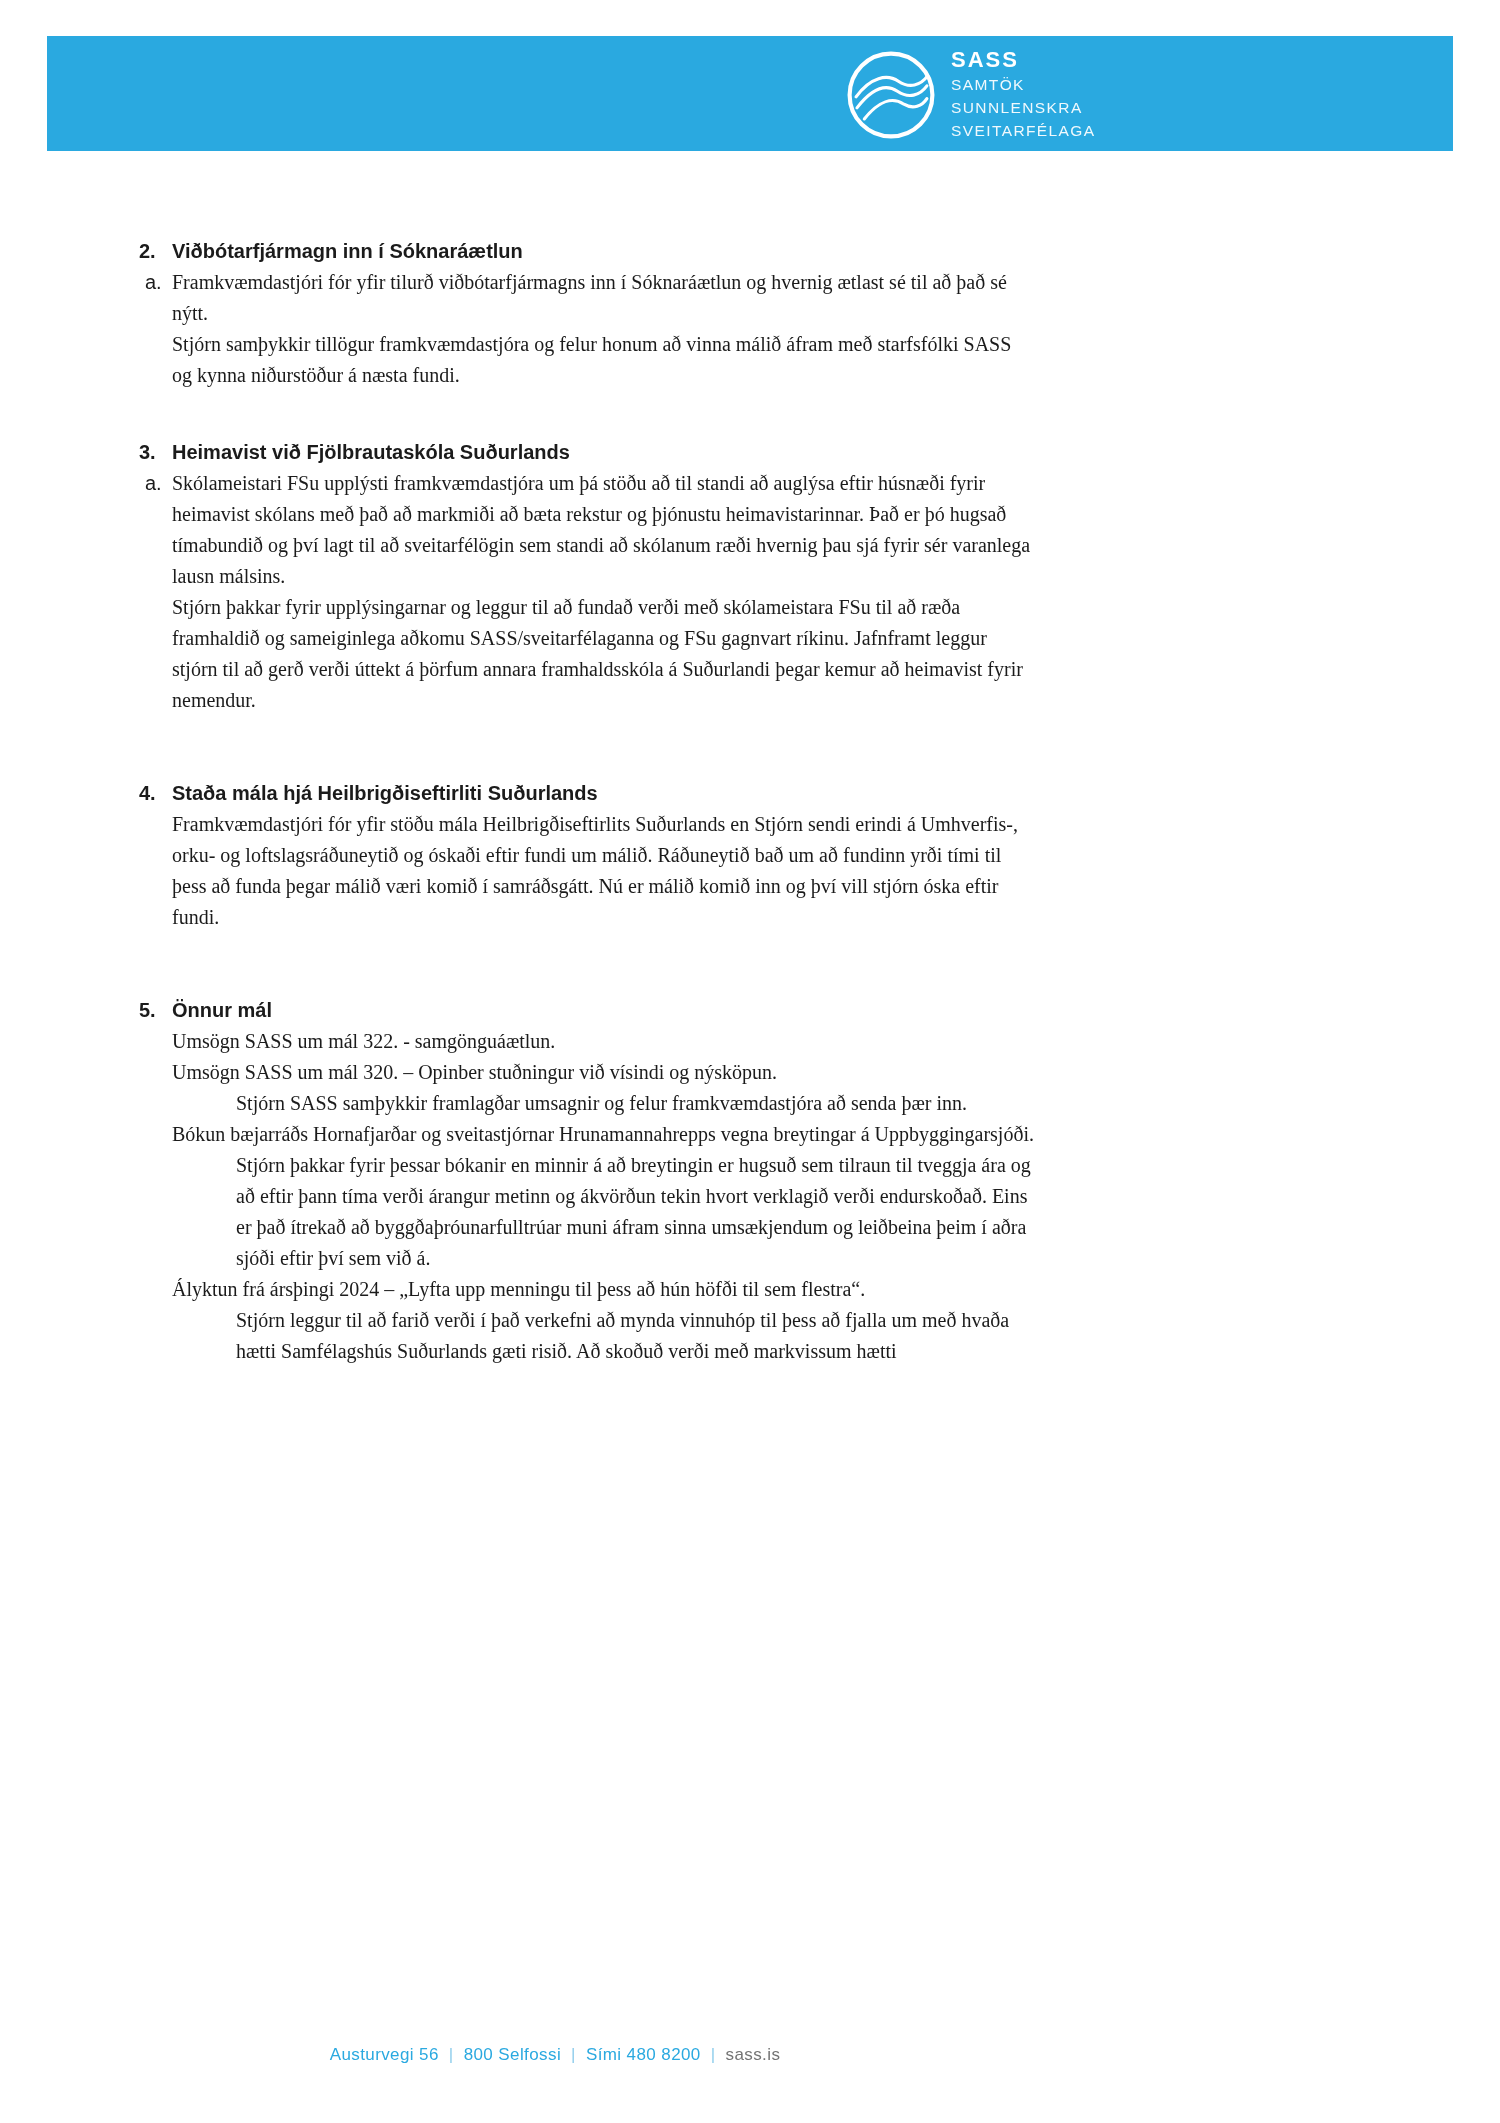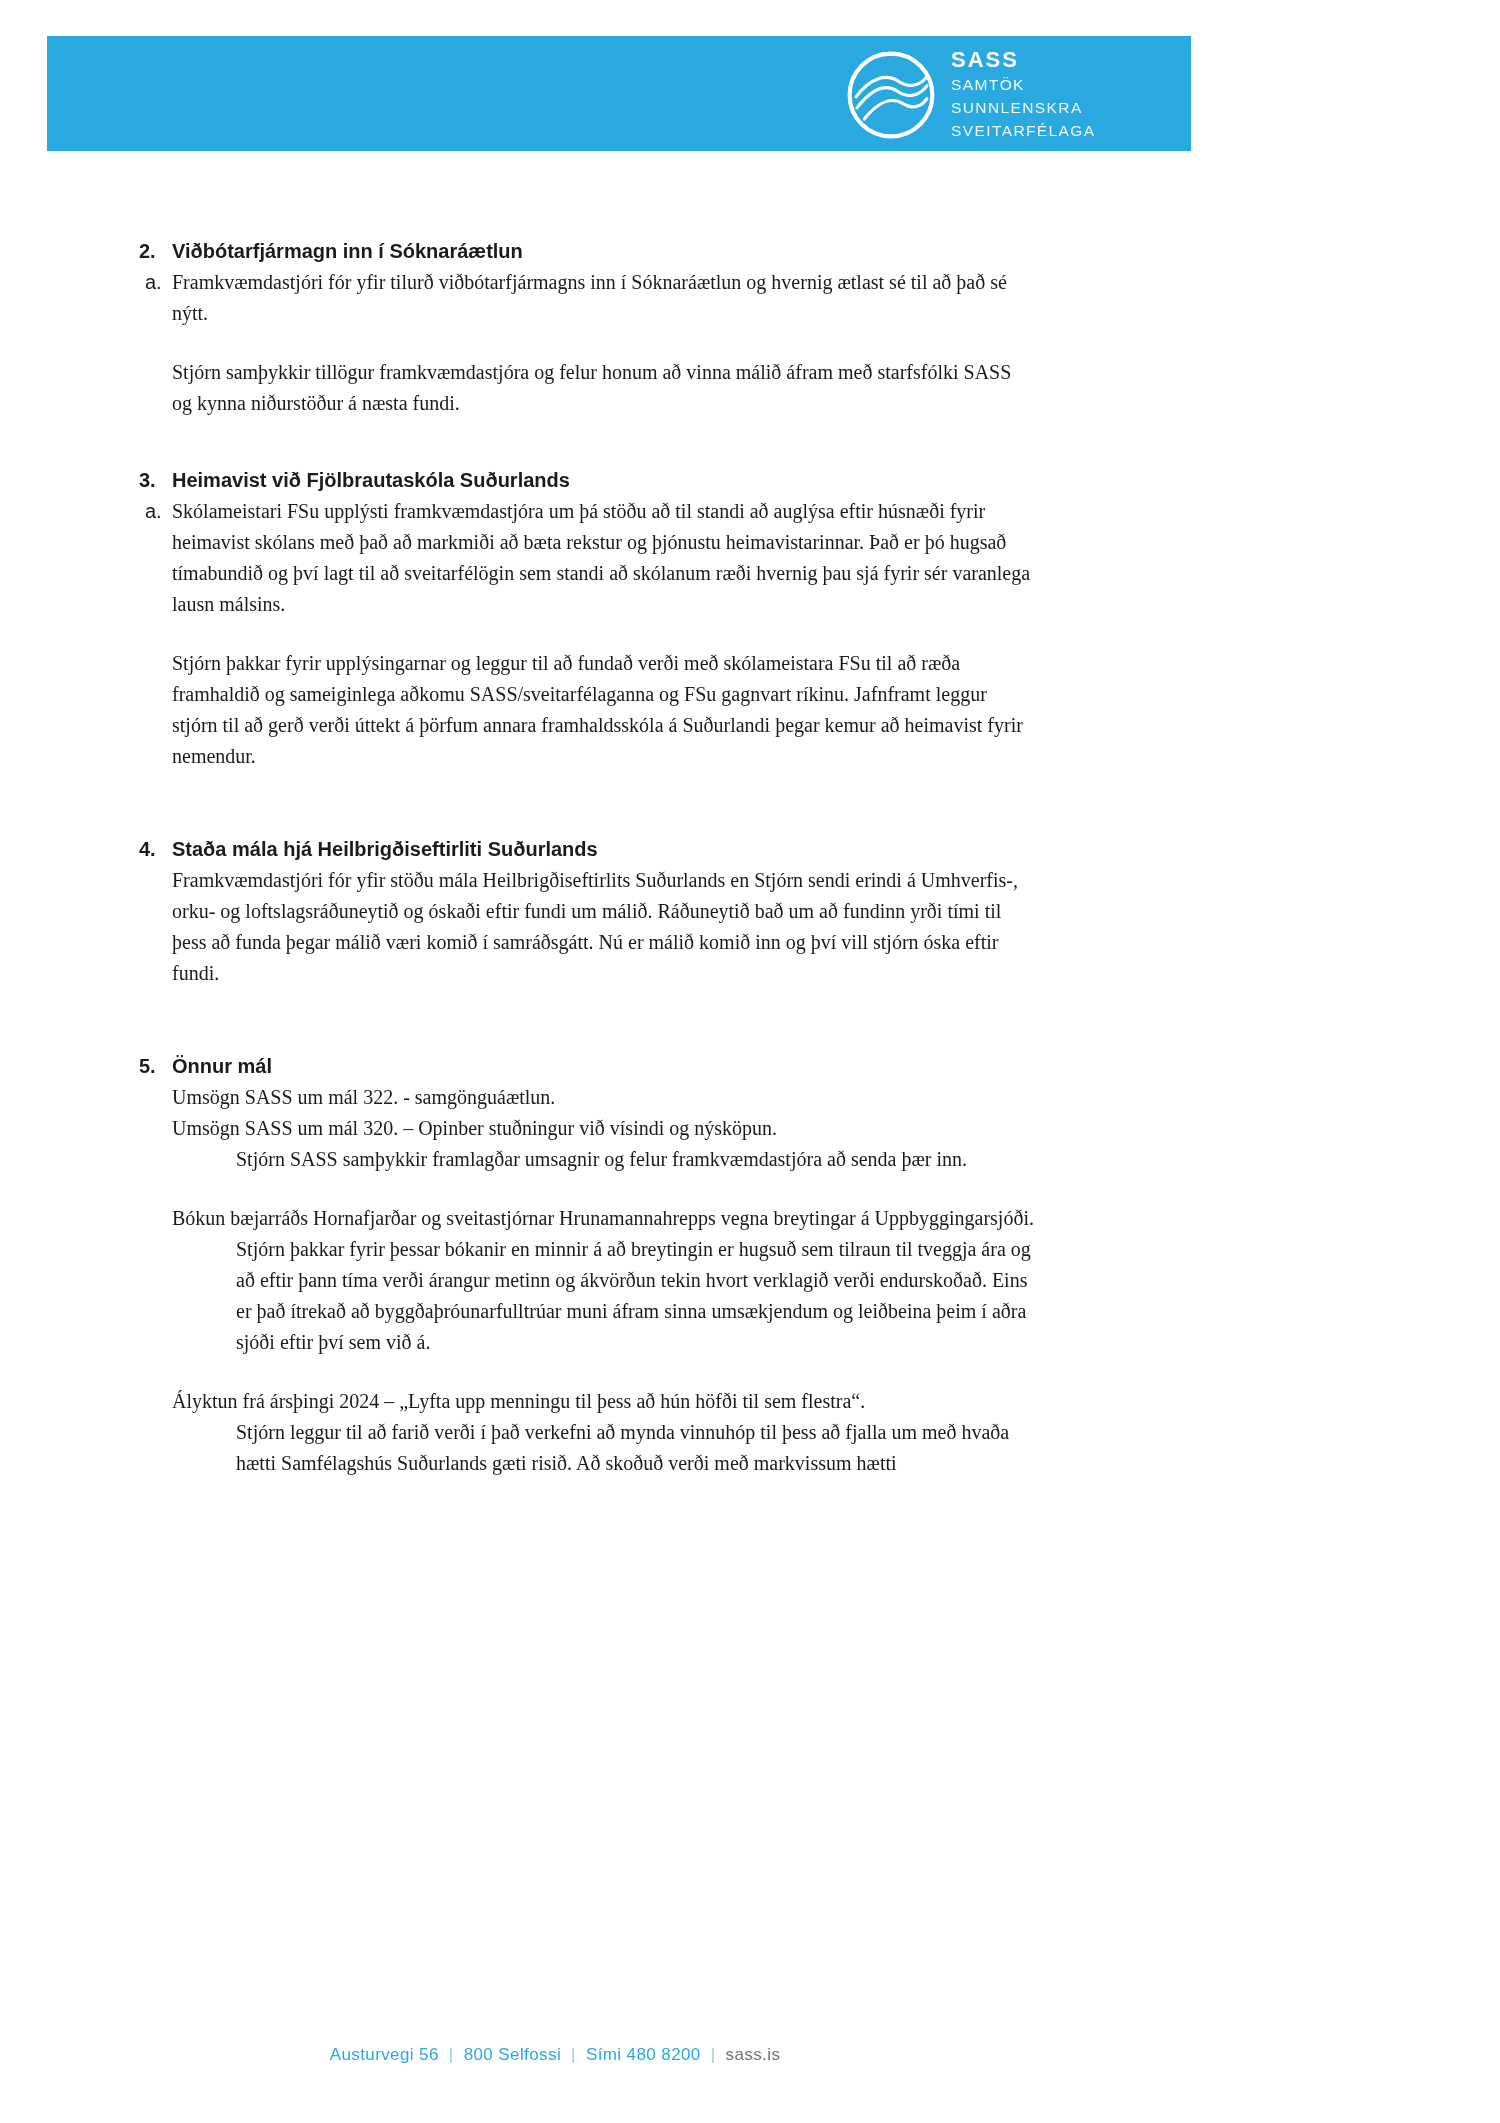--- a/index.html
+++ b/index.html
@@ -12,21 +12,21 @@
     font-family: "Liberation Sans", sans-serif;
     color: #1b1b1b;
     overflow: hidden;
   }
 
   
   .band {
     position: absolute;
     left: 47px;
     top: 36px;
-    width: 1144px;
+    width: 1406px;
     height: 115px;
     background: #2aa9e0;
   }
   .logo {
     position: absolute;
     left: 798px;
     top: 11px;
     display: flex;
     align-items: center;
   }
@@ -60,21 +60,21 @@
 
   .item-heading {
     position: relative;
     padding-left: 33px;
     font-weight: bold;
   }
   .item-heading .num { position: absolute; left: 0; }
 
   .block { position: relative; padding-left: 33px; }
   .block.indented { padding-left: 97px; }
-  .block.spaced { margin-top: 28px; }
+  .block.spaced { }
   .block .label { position: absolute; left: 6px; }
   .block p { margin: 0; white-space: pre-line; font-family: Liberation Serif, serif; }
 
   
   .footer {
     position: absolute;
     left: 0;
     top: 2045px;
     width: 1110px;
     text-align: center;

